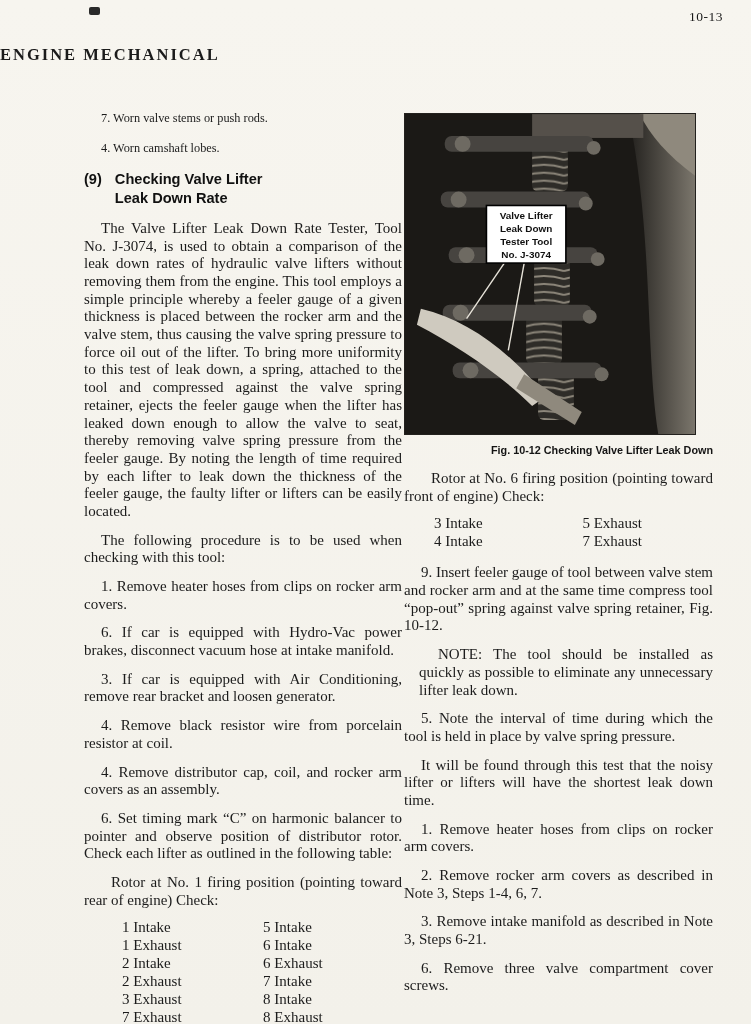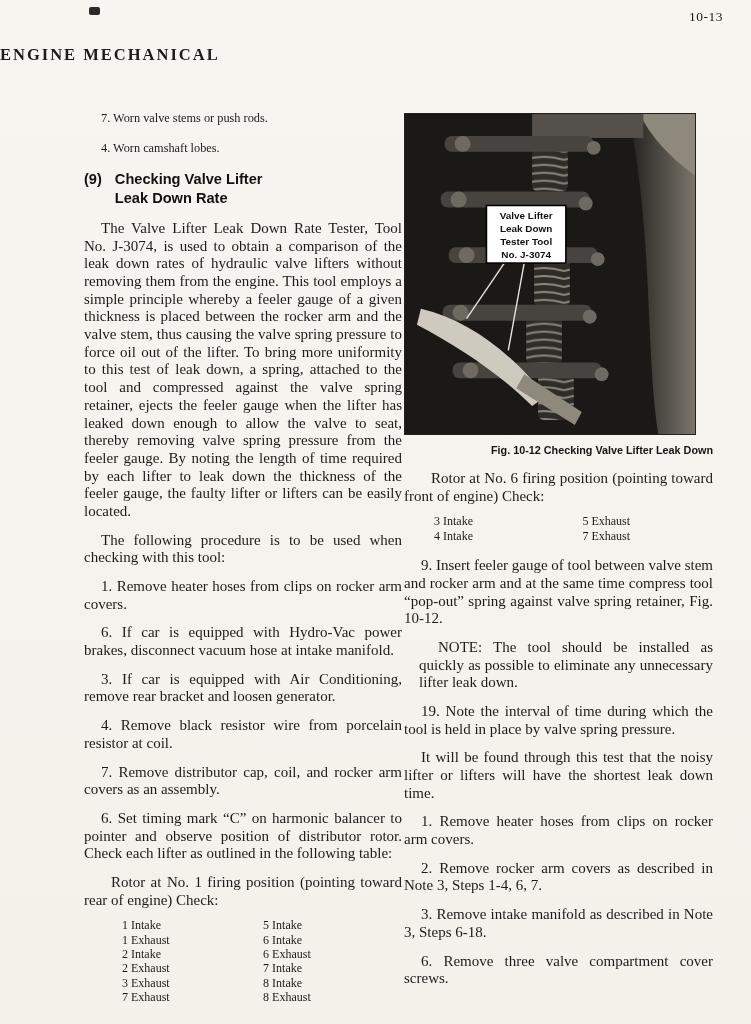--- a/index.html
+++ b/index.html
@@ -21,21 +21,21 @@
   p.body { font-size:15px; line-height:1.18; text-align:justify; margin-bottom:11px; }
   p.indent { text-indent:17px; }
   p.rotor { text-indent:27px; margin-bottom:9px; }
   p.list-item { text-indent:17px; margin-bottom:15px; font-size:12.3px; line-height:1.18; }
   p.note { margin-left:15px; text-indent:19px; }
 
   .section-heading { display:flex; gap:13px; font-family:"Liberation Sans", sans-serif;
     font-weight:bold; font-size:14.6px; line-height:1.3; margin:14px 0 12px; color:#111; }
   .section-heading .num { flex:none; }
 
-  .check-table { margin:2px 28px 14px 38px; font-size:12px; line-height:1.2; }
+  .check-table { margin:2px 28px 14px 38px; font-size:15px; line-height:1.2; }
   .check-table .t-row { display:flex; }
   .check-table .t-row span:first-child { width:56%; }
   .col-right .check-table { margin:2px 14px 14px 30px; }
 
   .figure { margin:2px 0 10px; }
   .figure-photo { display:block; border:1px solid #23211e; background:#1b1916; }
   .figure-photo text { font-family:"Liberation Sans", sans-serif; font-weight:bold; }
   .figure-caption { font-family:"Liberation Sans", sans-serif; font-weight:bold;
     font-size:10.8px; text-align:right; margin:9px 0 14px; color:#141414; }
 </style>
@@ -60,21 +60,21 @@
       </span>
     </div>
 
     <p class="body indent">The Valve Lifter Leak Down Rate Tester, Tool No. J-3074, is used to obtain a comparison of the leak down rates of hydraulic valve lifters without removing them from the engine. This tool employs a simple principle whereby a feeler gauge of a given thickness is placed between the rocker arm and the valve stem, thus causing the valve spring pressure to force oil out of the lifter. To bring more uniformity to this test of leak down, a spring, attached to the tool and compressed against the valve spring retainer, ejects the feeler gauge when the lifter has leaked down enough to allow the valve to seat, thereby removing valve spring pressure from the feeler gauge. By noting the length of time required by each lifter to leak down the thickness of the feeler gauge, the faulty lifter or lifters can be easily located.</p>
     <p class="body indent">The following procedure is to be used when checking with this tool:</p>
 
     <p class="body indent">1. Remove heater hoses from clips on rocker arm covers.</p>
     <p class="body indent">6. If car is equipped with Hydro-Vac power brakes, disconnect vacuum hose at intake manifold.</p>
     <p class="body indent">3. If car is equipped with Air Conditioning, remove rear bracket and loosen generator.</p>
     <p class="body indent">4. Remove black resistor wire from porcelain resistor at coil.</p>
-    <p class="body indent">7. Remove distributor cap, coil, and rocker arm covers as an assembly.</p>
+    <p class="body indent">4. Remove distributor cap, coil, and rocker arm covers as an assembly.</p>
     <p class="body indent">6. Set timing mark “C” on harmonic balancer to pointer and observe position of distributor rotor. Check each lifter as outlined in the following table:</p>
 
     <p class="body rotor">Rotor at No. 1 firing position (pointing toward rear of engine) Check:</p>
 
     <div class="check-table">
       <div class="t-row">
           <span>1 Intake</span>
           <span>5 Intake</span>
         </div>
       <div class="t-row">
@@ -167,22 +167,22 @@
           <span>5 Exhaust</span>
         </div>
       <div class="t-row">
           <span>4 Intake</span>
           <span>7 Exhaust</span>
         </div>
     </div>
 
     <p class="body indent">9. Insert feeler gauge of tool between valve stem and rocker arm and at the same time compress tool “pop-out” spring against valve spring retainer, Fig. 10-12.</p>
     <p class="body note">NOTE:  The tool should be installed as quickly as possible to eliminate any unnecessary lifter leak down.</p>
-    <p class="body indent">19. Note the interval of time during which the tool is held in place by valve spring pressure.</p>
+    <p class="body indent">5. Note the interval of time during which the tool is held in place by valve spring pressure.</p>
     <p class="body indent">It will be found through this test that the noisy lifter or lifters will have the shortest leak down time.</p>
 
 
     <p class="body indent">1. Remove heater hoses from clips on rocker arm covers.</p>
     <p class="body indent">2. Remove rocker arm covers as described in Note 3, Steps 1-4, 6, 7.</p>
-    <p class="body indent">3. Remove intake manifold as described in Note 3, Steps 6-18.</p>
+    <p class="body indent">3. Remove intake manifold as described in Note 3, Steps 6-21.</p>
     <p class="body indent">6. Remove three valve compartment cover screws.</p>
   </div>
 </div>
 
 </body></html>

